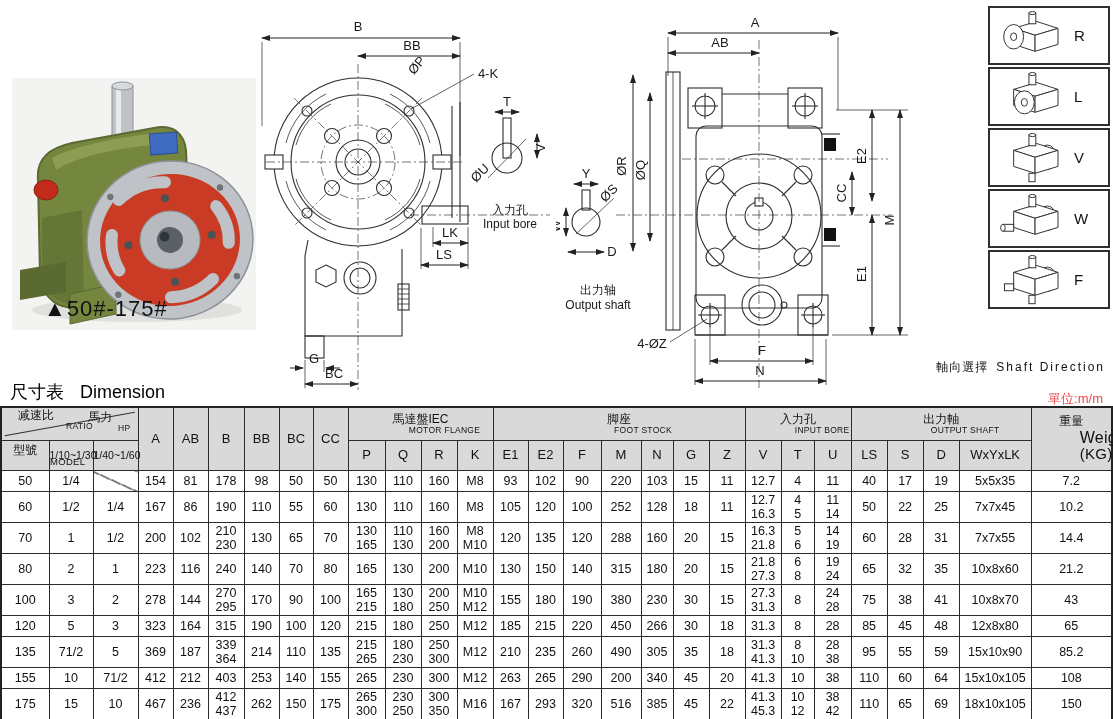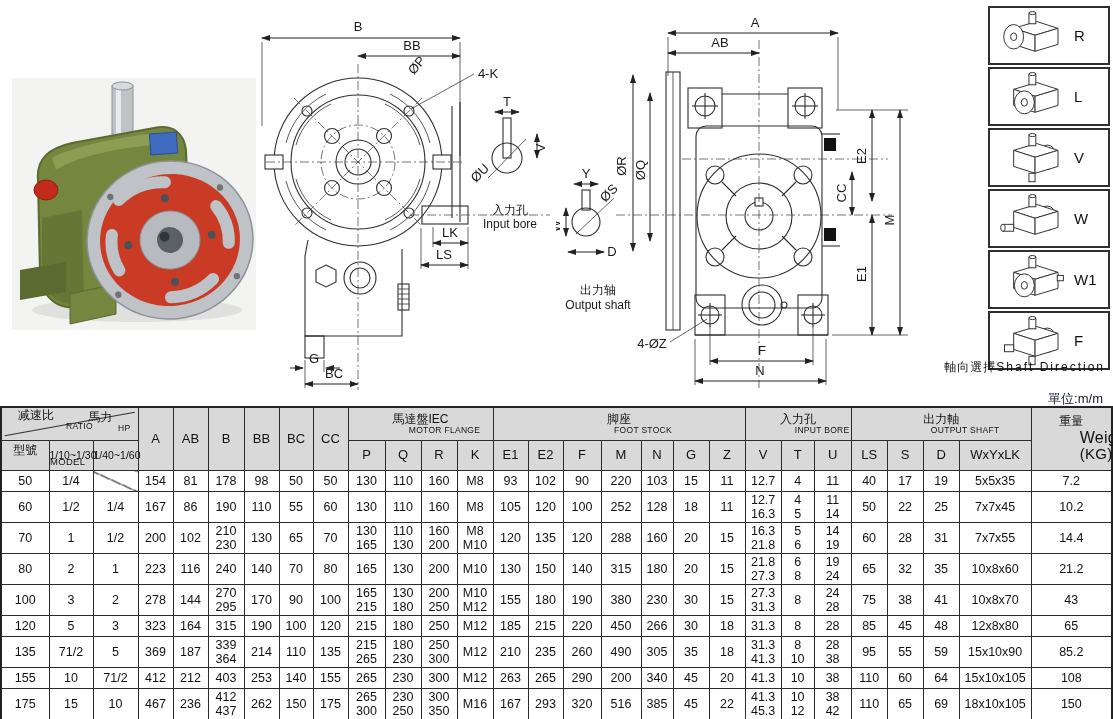--- a/index.html
+++ b/index.html
@@ -10,23 +10,23 @@
   html,body{margin:0;padding:0;background:#fff;}
   .page{position:relative;width:1113px;height:719px;background:#fff;overflow:hidden;
         font-family:"Liberation Sans",sans-serif;color:#111;}
   .abs{position:absolute;}
   .title{left:8px;top:10px;font-family:"Liberation Serif",serif;font-size:31px;
          letter-spacing:1px;font-weight:500;color:#000;}
   .photo-wrap{left:12px;top:78px;width:244px;height:252px;}
   .photo-caption{left:44px;top:296px;font-size:22px;letter-spacing:1px;color:#111;}
   .dim-heading{left:10px;top:380px;font-size:18px;color:#000;}
   .dim-heading .en{margin-left:16px;}
-  .unit-label{right:10px;top:390px;font-size:13px;color:#0f172a;}
+  .unit-label{right:10px;top:390px;font-size:13px;color:#ef4444;}
   .shaft-caption{right:8px;top:359px;font-size:12px;letter-spacing:1px;color:#111;}
-  .shaft-caption .en{margin-left:0;letter-spacing:2px;}
+  .shaft-caption .en{margin-left:8px;letter-spacing:2px;}
 
   .drawing{position:absolute;}
   .drawing text{font-family:"Liberation Sans",sans-serif;font-size:13px;fill:#1a1a1a;}
   .drawing text.cjk{font-size:12px;}
   .ln{stroke:#2e2e2e;stroke-width:1.1;fill:none;}
   .lnf{stroke:#2e2e2e;stroke-width:1.1;fill:#fff;}
   .thin{stroke:#2e2e2e;stroke-width:0.8;fill:none;}
   .cl{stroke:#3a3a3a;stroke-width:0.7;fill:none;stroke-dasharray:9 3 2 3;}
   .dim{stroke:#222;stroke-width:1;fill:none;}
   .ext{stroke:#222;stroke-width:0.7;fill:none;}
@@ -107,20 +107,21 @@
       </g>
       <g fill="#6e747a">
         <circle cx="104" cy="112" r="3.2"></circle>
           <circle cx="214" cy="116" r="3.2"></circle>
         <circle cx="220" cy="206" r="3.2"></circle>
           <circle cx="100" cy="210" r="3.2"></circle>
       </g>
     </g>
   </svg>
 
+  <div class="abs photo-caption">▲50#-175#</div>
 
   <svg class="drawing" style="left:252px;top:6px;width:312px;height:396px" viewBox="0 0 312 396">
     <defs>
       <marker id="fe" markerWidth="9" markerHeight="8" refX="8" refY="3" orient="auto">
           <path d="M0,0L9,3L0,6z" fill="#222"></path>
         </marker>
       <marker id="fs" markerWidth="9" markerHeight="8" refX="1" refY="3" orient="auto">
           <path d="M9,0L0,3L9,6z" fill="#222"></path>
         </marker>
     </defs>
@@ -373,49 +374,39 @@
           <polygon class="f" points="50,33 80,24 80,45 50,54"></polygon>
           <rect class="f" x="42" y="4" width="9" height="14"></rect>
           <ellipse class="f" cx="46.5" cy="4" rx="4.5" ry="2"></ellipse>
           <rect class="f" x="8" y="41" width="14" height="9"></rect>
           <ellipse class="f" cx="8" cy="45.5" rx="3" ry="4.5"></ellipse>
         </svg>
         <span class="opt-label">W</span>
       </div>
       <div class="shaft-option">
         <svg viewBox="0 0 92 68">
-          <polygon class="f" points="22,24 52,15 80,24 50,33"></polygon>
-          <polygon class="f" points="22,24 50,33 50,54 22,45"></polygon>
-          <polygon class="f" points="50,33 80,24 80,45 50,54"></polygon>
-          <rect class="f" x="42" y="4" width="9" height="14"></rect>
-          <ellipse class="f" cx="46.5" cy="4" rx="4.5" ry="2"></ellipse>
-          <rect class="f" x="79" y="28" width="8" height="7"></rect>
-          <ellipse class="f" cx="36" cy="41" rx="13" ry="15"></ellipse>
-          <ellipse class="f" cx="36" cy="41" rx="4" ry="5"></ellipse>
-        </svg>
-        <span class="opt-label">W1</span>
-      </div>
-      <div class="shaft-option">
-        <svg viewBox="0 0 92 68">
           <ellipse class="f" cx="66" cy="33" rx="12" ry="16"></ellipse>
           <polygon class="f" points="22,24 52,15 80,24 50,33"></polygon>
           <polygon class="f" points="22,24 50,33 50,54 22,45"></polygon>
           <polygon class="f" points="50,33 80,24 80,45 50,54"></polygon>
           <rect class="f" x="42" y="4" width="9" height="14"></rect>
           <ellipse class="f" cx="46.5" cy="4" rx="4.5" ry="2"></ellipse>
           <rect class="f" x="42" y="54" width="8" height="11"></rect>
           <rect class="f" x="10" y="39" width="12" height="9"></rect>
         </svg>
         <span class="opt-label">F</span>
       </div>
     </div>
   <div class="abs shaft-caption">
     <span class="cn">軸向選擇</span><span class="en">Shaft Direction</span>
   </div>
 
+  <div class="abs dim-heading">
+    <span class="cn">尺寸表</span><span class="en">Dimension</span>
+  </div>
   <div class="abs unit-label">單位:m/m</div>
 
   <table class="dims">
     <colgroup>
       <col style="width:48px">
         <col style="width:44px">
         <col style="width:45px">
       <col style="width:35px">
         <col style="width:35px">
         <col style="width:36px">

